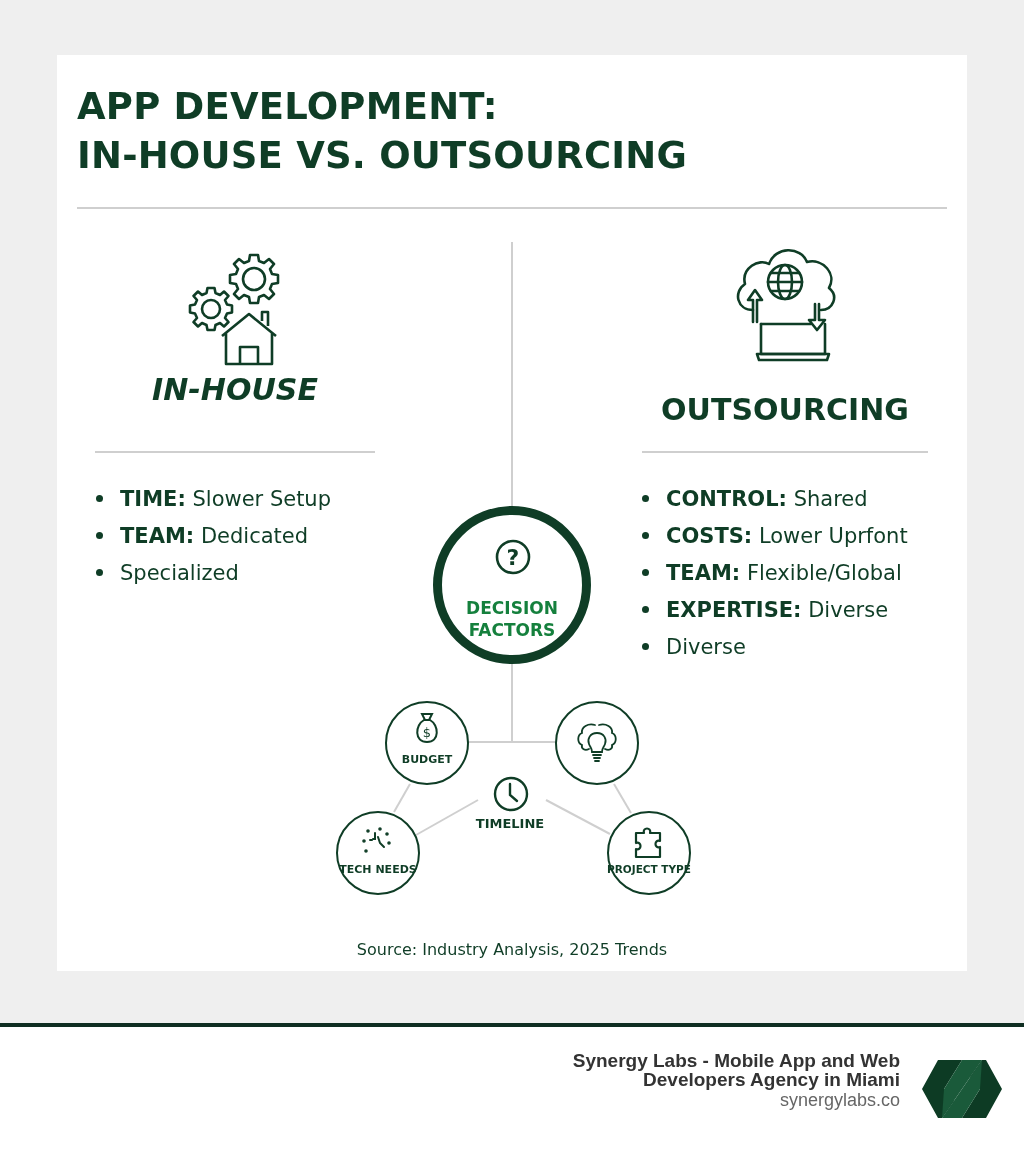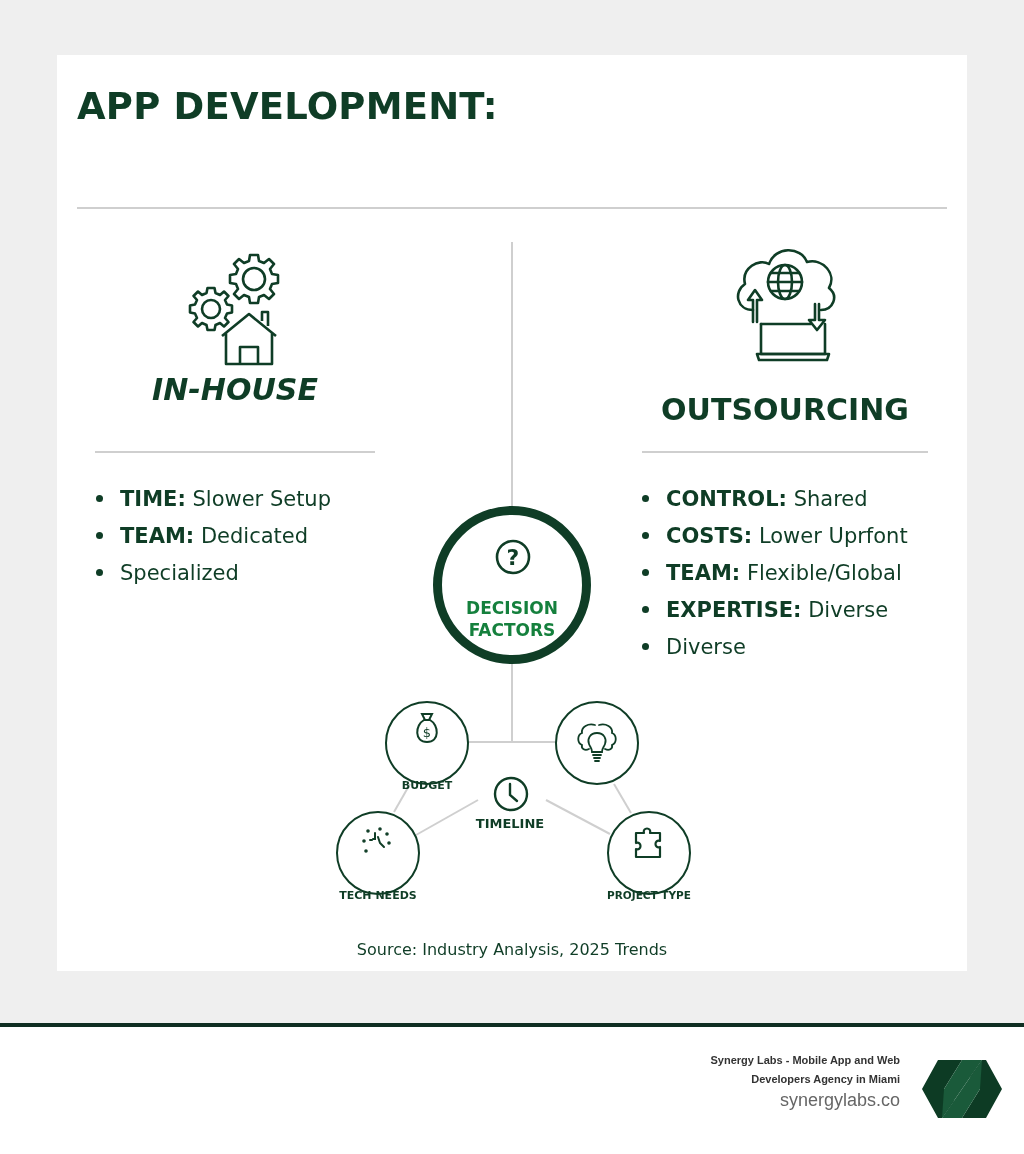--- a/index.html
+++ b/index.html
@@ -9,39 +9,40 @@
   .title { position: absolute; left: 77px; top: 82px; font-family: "DejaVu Sans", sans-serif; font-weight: bold; font-size: 37px; line-height: 49px; color: #0f3d26; letter-spacing: 0.2px; }
   .hr { position: absolute; height: 2px; background: #cfcfcf; }
   .col-head { position: absolute; font-family: "DejaVu Sans", sans-serif; font-weight: bold; font-size: 30px; color: #0f3d26; text-align: center; }
   ul.factors { position: absolute; list-style: none; font-family: "DejaVu Sans", sans-serif; font-size: 21px; color: #0f3d26; }
   ul.factors li { height: 37px; line-height: 37px; white-space: nowrap; }
   ul.factors li .dot { display: inline-block; width: 7px; height: 7px; border-radius: 50%; background: #0f3d26; vertical-align: middle; margin-right: 17px; margin-top: -3px; }
   ul.factors li b { font-weight: bold; }
   .big-circle { position: absolute; left: 433px; top: 506px; width: 158px; height: 158px; border-radius: 50%; border: 9px solid #0f3d26; background: #fff; }
   .big-circle .lbl { position: absolute; left: 0; right: 0; top: 82px; text-align: center; font-family: "DejaVu Sans", sans-serif; font-weight: bold; font-size: 17px; line-height: 22px; color: #15803d; }
   .small-circle { position: absolute; width: 84px; height: 84px; border-radius: 50%; border: 2.5px solid #0f3d26; background: #fff; }
-  .small-circle .lbl { position: absolute; left: -6px; right: -6px; text-align: center; font-family: "DejaVu Sans", sans-serif; font-weight: bold; font-size: 11px; color: #0f3d26; white-space: nowrap; margin-top: 26px; }
+  .small-circle .lbl { position: absolute; left: -6px; right: -6px; text-align: center; font-family: "DejaVu Sans", sans-serif; font-weight: bold; font-size: 11px; color: #0f3d26; white-space: nowrap; }
   .small-circle svg { position: absolute; }
   .timeline-lbl { position: absolute; left: 460px; top: 816px; width: 100px; text-align: center; font-family: "DejaVu Sans", sans-serif; font-weight: bold; font-size: 13px; color: #0f3d26; }
   .source { position: absolute; left: 0; width: 1024px; top: 940px; text-align: center; font-family: "DejaVu Sans", sans-serif; font-size: 16px; color: #0f3d26; }
   .footer-bar { position: absolute; left: 0; top: 1023px; width: 1024px; height: 4px; background: #0f2e22; }
   .footer { position: absolute; left: 0; top: 1027px; width: 1024px; height: 127px; background: #ffffff; }
   .brand { position: absolute; right: 124px; top: 1051px; text-align: right; font-family: "Liberation Sans", sans-serif; }
-  .brand .name { font-weight: bold; font-size: 11px; line-height: 19px; color: #333; }
+  .brand .name { font-weight: bold; font-size: 19px; line-height: 19px; color: #333; }
   .brand .url { font-size: 18px; line-height: 22px; color: #666; }
   .logo { position: absolute; left: 922px; top: 1060px; }
   svg.lines { position: absolute; left: 0; top: 0; }
 </style>
 </head>
 <body>
 
 <div class="card"></div>
 
 <div class="title">
   <div>APP DEVELOPMENT:</div>
+  <div>IN-HOUSE VS. OUTSOURCING</div>
 </div>
 
 <div class="hr" style="left:77px; top:207px; width:870px;"></div>
 
 <svg class="lines" width="1024" height="1154">
   <line x1="512" y1="242" x2="512" y2="507" stroke="#cfcfcf" stroke-width="2"></line>
   <line x1="512" y1="662" x2="512" y2="742" stroke="#cfcfcf" stroke-width="2"></line>
   <line x1="468" y1="742" x2="556" y2="742" stroke="#cfcfcf" stroke-width="2"></line>
   <line x1="410" y1="784" x2="394" y2="812" stroke="#cfcfcf" stroke-width="2"></line>
   <line x1="416" y1="835" x2="478" y2="800" stroke="#cfcfcf" stroke-width="2"></line>

